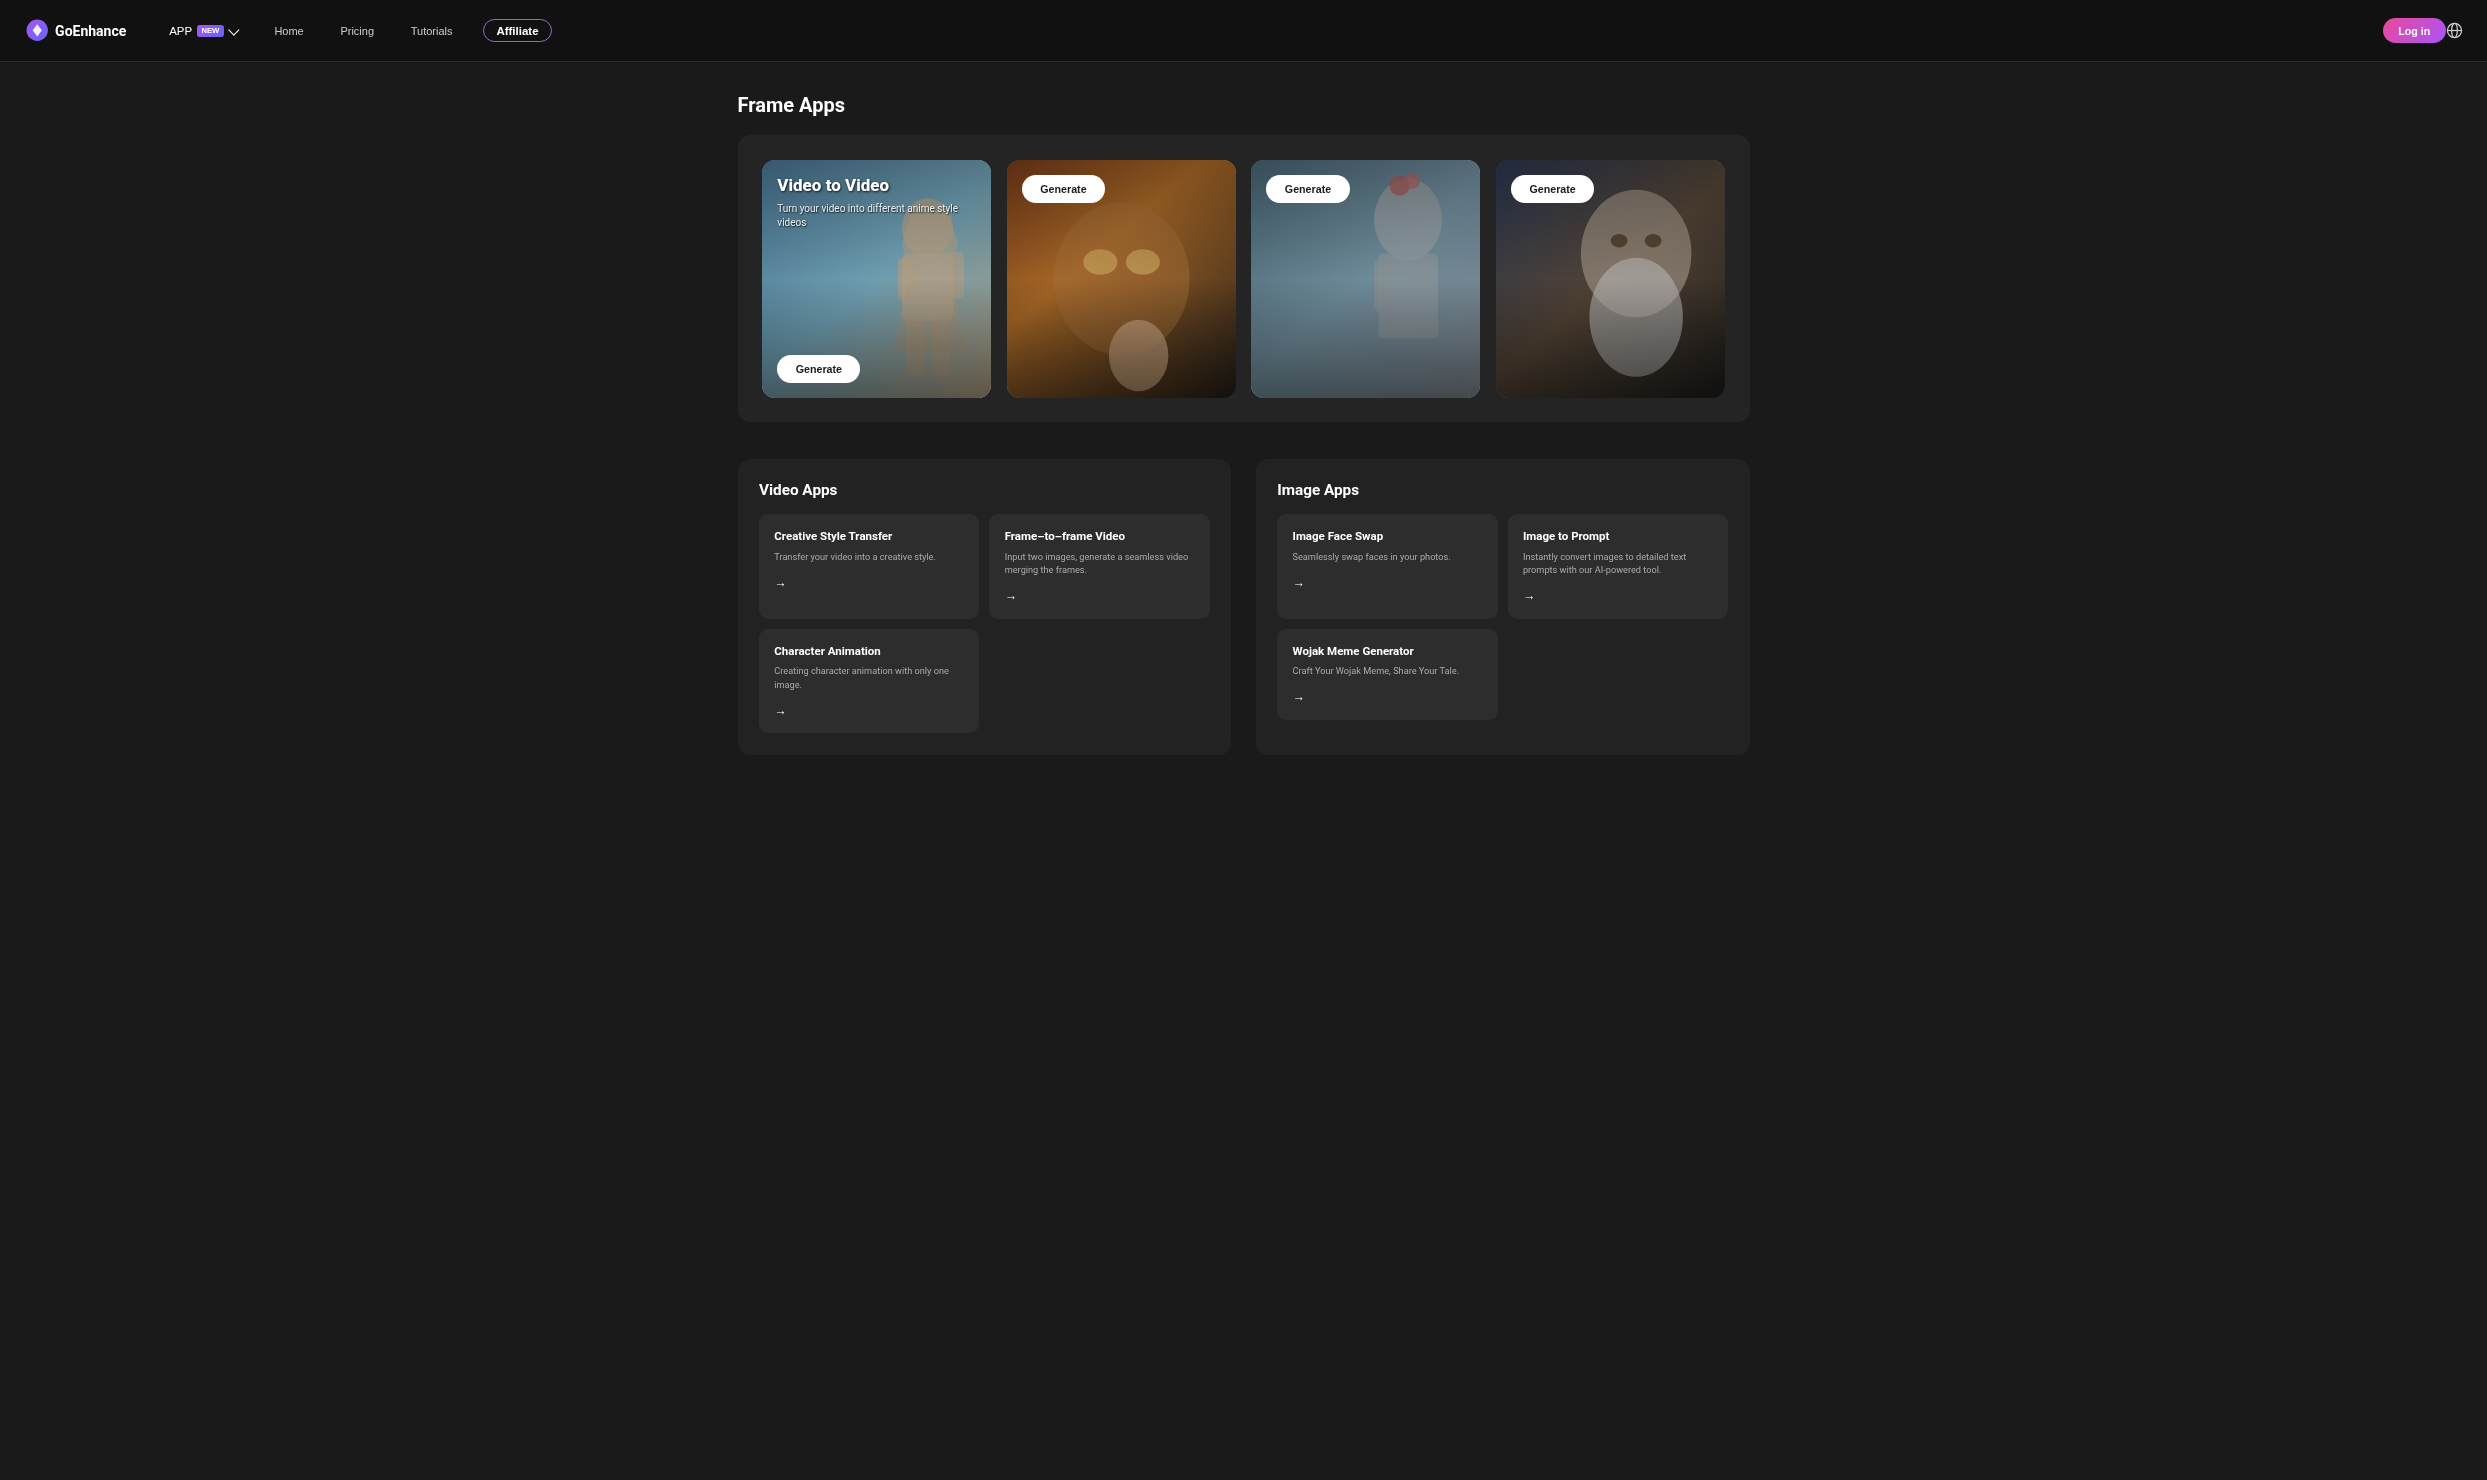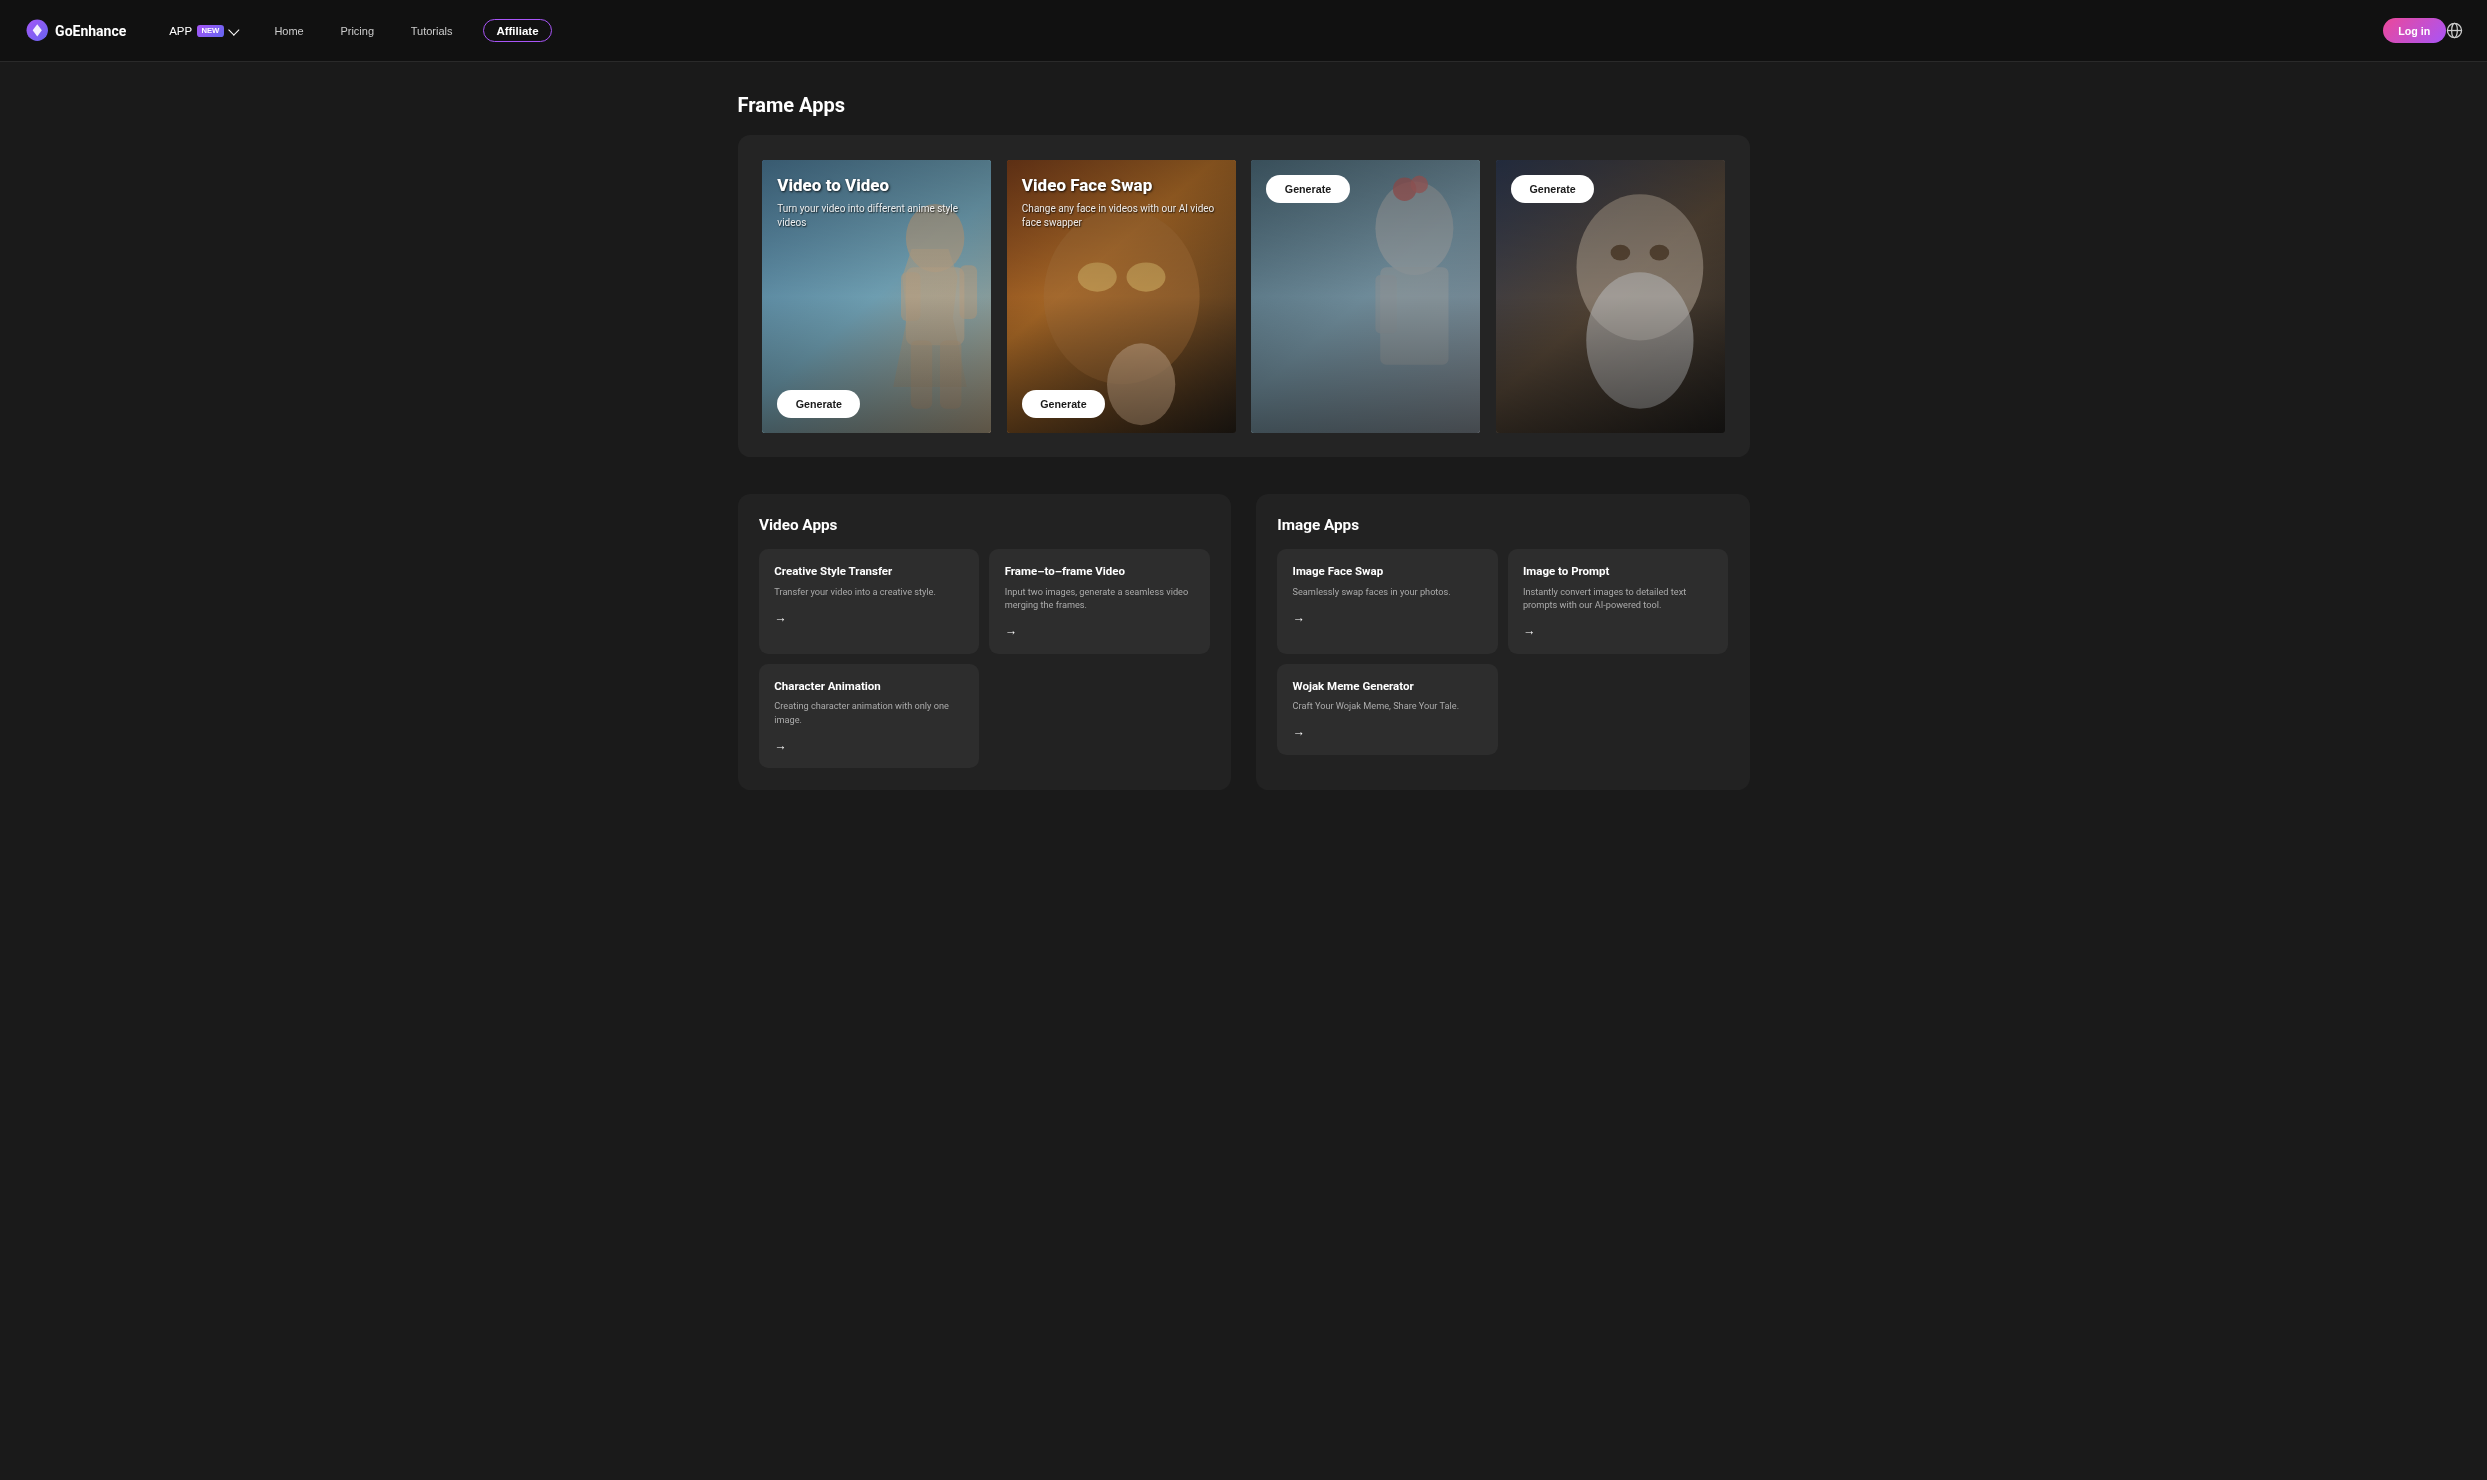--- a/index.html
+++ b/index.html
@@ -135,24 +135,24 @@
       margin-bottom: 37px;
     }
 
     .main-apps-grid {
       display: grid;
       grid-template-columns: repeat(4, 1fr);
       gap: 15.3px;
     }
 
     .app-card-main {
-      border-radius: 3px;
+      border-radius: 13px;
       overflow: hidden;
       position: relative;
-      height: 273px;
+      height: 238px;
       cursor: pointer;
     }
 
     .app-card-main .card-bg {
       position: absolute;
       inset: 0;
       background-size: cover;
       background-position: center;
     }
 
@@ -382,24 +382,20 @@
             <rect width="320" height="280" fill="url(#vfsGrad)"></rect>
 
             <ellipse cx="160" cy="140" rx="80" ry="90" fill="rgba(180,120,60,0.5)"></ellipse>
             <ellipse cx="135" cy="120" rx="20" ry="15" fill="rgba(220,180,100,0.7)"></ellipse>
             <ellipse cx="185" cy="120" rx="20" ry="15" fill="rgba(220,180,100,0.7)"></ellipse>
 
             <ellipse cx="180" cy="230" rx="35" ry="42" fill="rgba(210,170,130,0.8)"></ellipse>
           </svg>
         </div>
         <div class="card-overlay">
-          <div class="card-top-content">
-            <div class="card-main-title">Video Face Swap</div>
-            <div class="card-main-desc">Change any face in videos with our AI video face swapper</div>
-          </div>
           <button class="generate-btn">Generate</button>
         </div>
       </div>
 
       <div class="app-card-main card-t2i">
         <div class="card-bg">
           <svg width="100%" height="100%" viewBox="0 0 320 280" preserveAspectRatio="xMidYMid slice">
             <defs>
               <linearGradient id="t2iGrad" x1="0%" y1="0%" x2="100%" y2="100%">
                 <stop offset="0%" stop-color="#4a6a7a"></stop>

